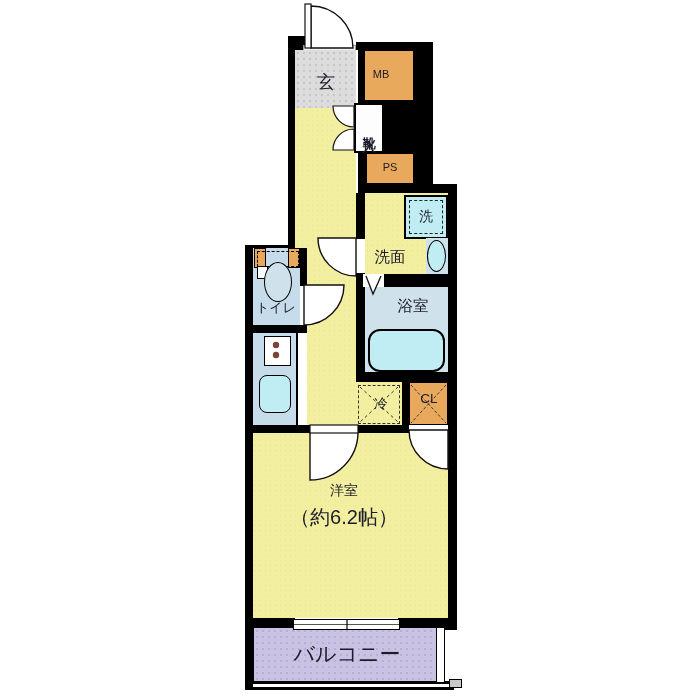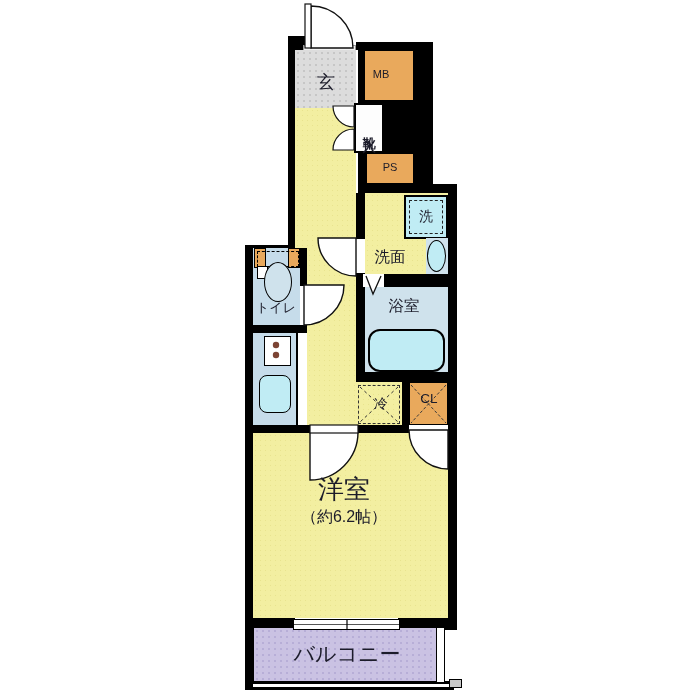--- a/index.html
+++ b/index.html
@@ -127,21 +127,21 @@
     <line x1="294" y1="624.5" x2="399" y2="624.5" stroke="#555" stroke-width="1"></line>
     <line x1="347" y1="619" x2="347" y2="629" stroke="#000" stroke-width="1.2"></line>
   </svg>
 
   <div class="label" style="left:326px;top:82px;font-size:18px">玄</div>
   <div class="label" style="left:381px;top:75px;font-size:11px">MB</div>
   <div class="label vtext" style="left:369px;top:128px;font-size:13px;font-weight:bold">靴入</div>
   <div class="label" style="left:390px;top:168px;font-size:11px">PS</div>
   <div class="label" style="left:426px;top:216px;font-size:14px">洗</div>
   <div class="label" style="left:390px;top:257px;font-size:15.5px">洗面</div>
-  <div class="label" style="left:404px;top:306px;font-size:15.5px">浴室</div>
+  <div class="label" style="left:413px;top:306px;font-size:15.5px">浴室</div>
   <div class="label" style="left:276px;top:308px;font-size:13px">トイレ</div>
   <div class="label" style="left:381px;top:404px;font-size:13.5px">冷</div>
   <div class="label" style="left:429px;top:399px;font-size:13.5px">CL</div>
-  <div class="label" style="left:344px;top:490px;font-size:26px">洋室</div>
-  <div class="label" style="left:344px;top:517px;font-size:16px">（約6.2帖）</div>
+  <div class="label" style="left:344px;top:490px;font-size:14px">洋室</div>
+  <div class="label" style="left:344px;top:517px;font-size:20px">（約6.2帖）</div>
   <div class="label" style="left:347px;top:654px;font-size:21px">バルコニー</div>
 
 </div>
 
 </body></html>

